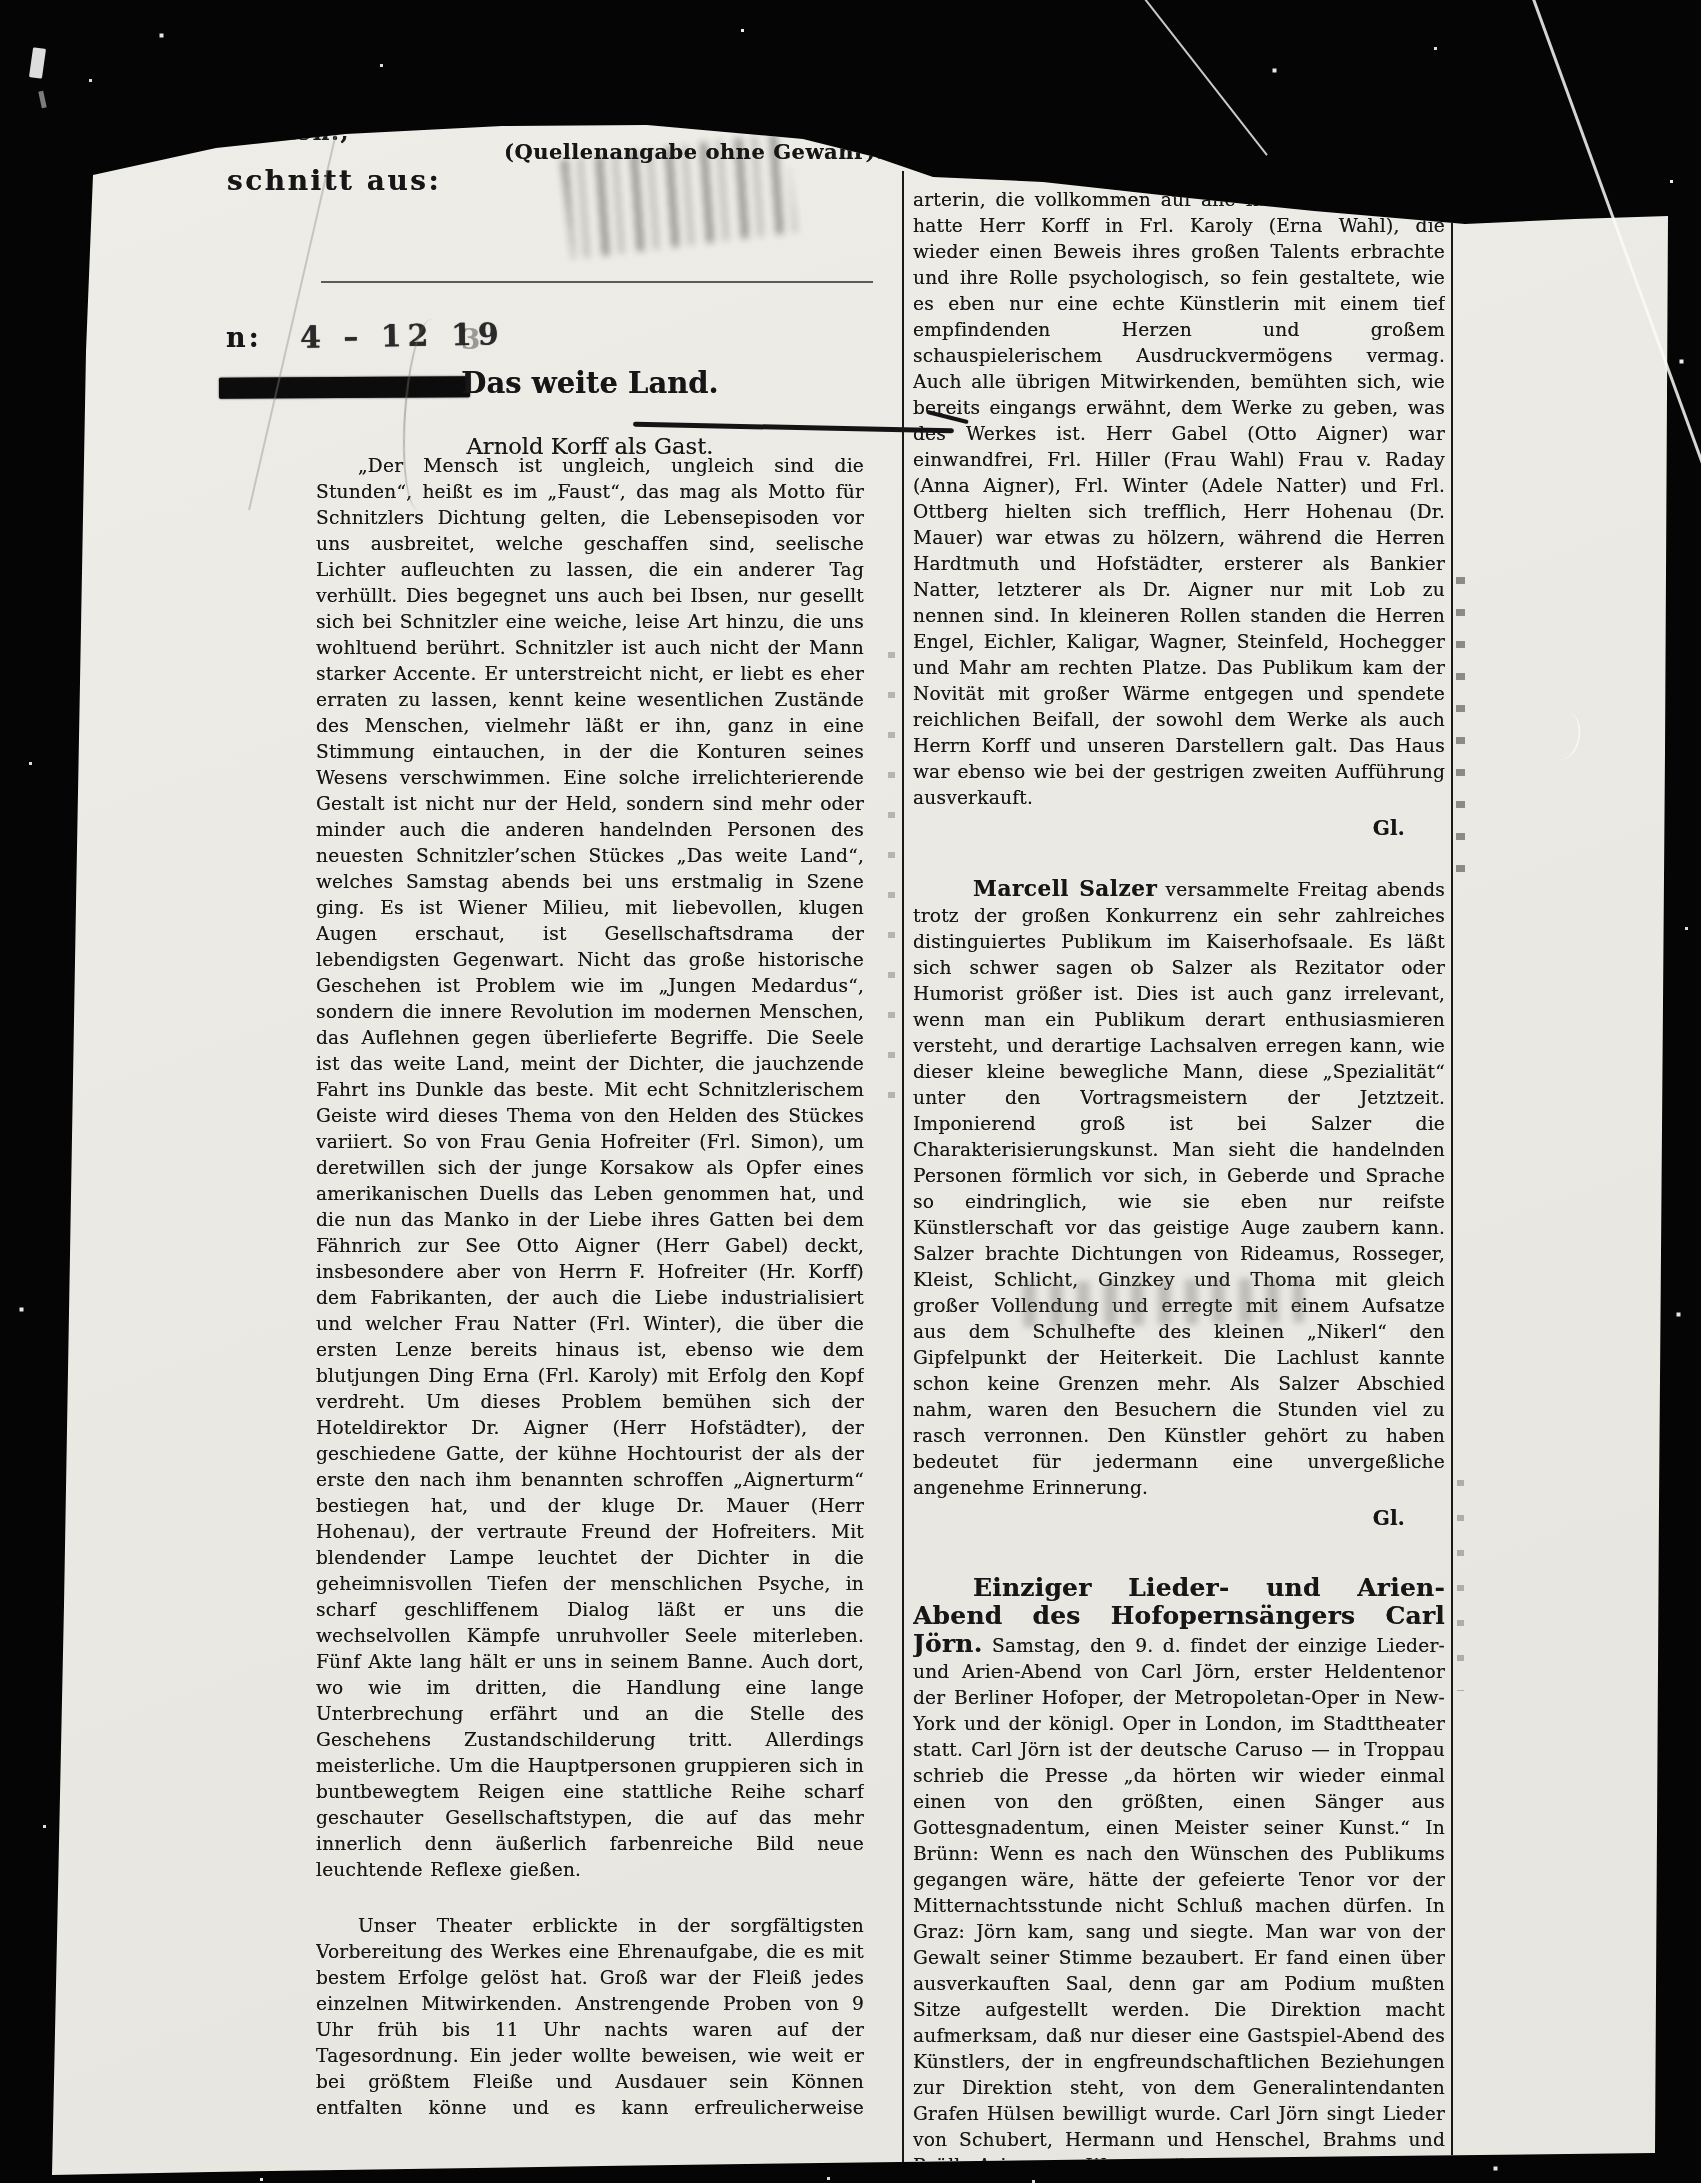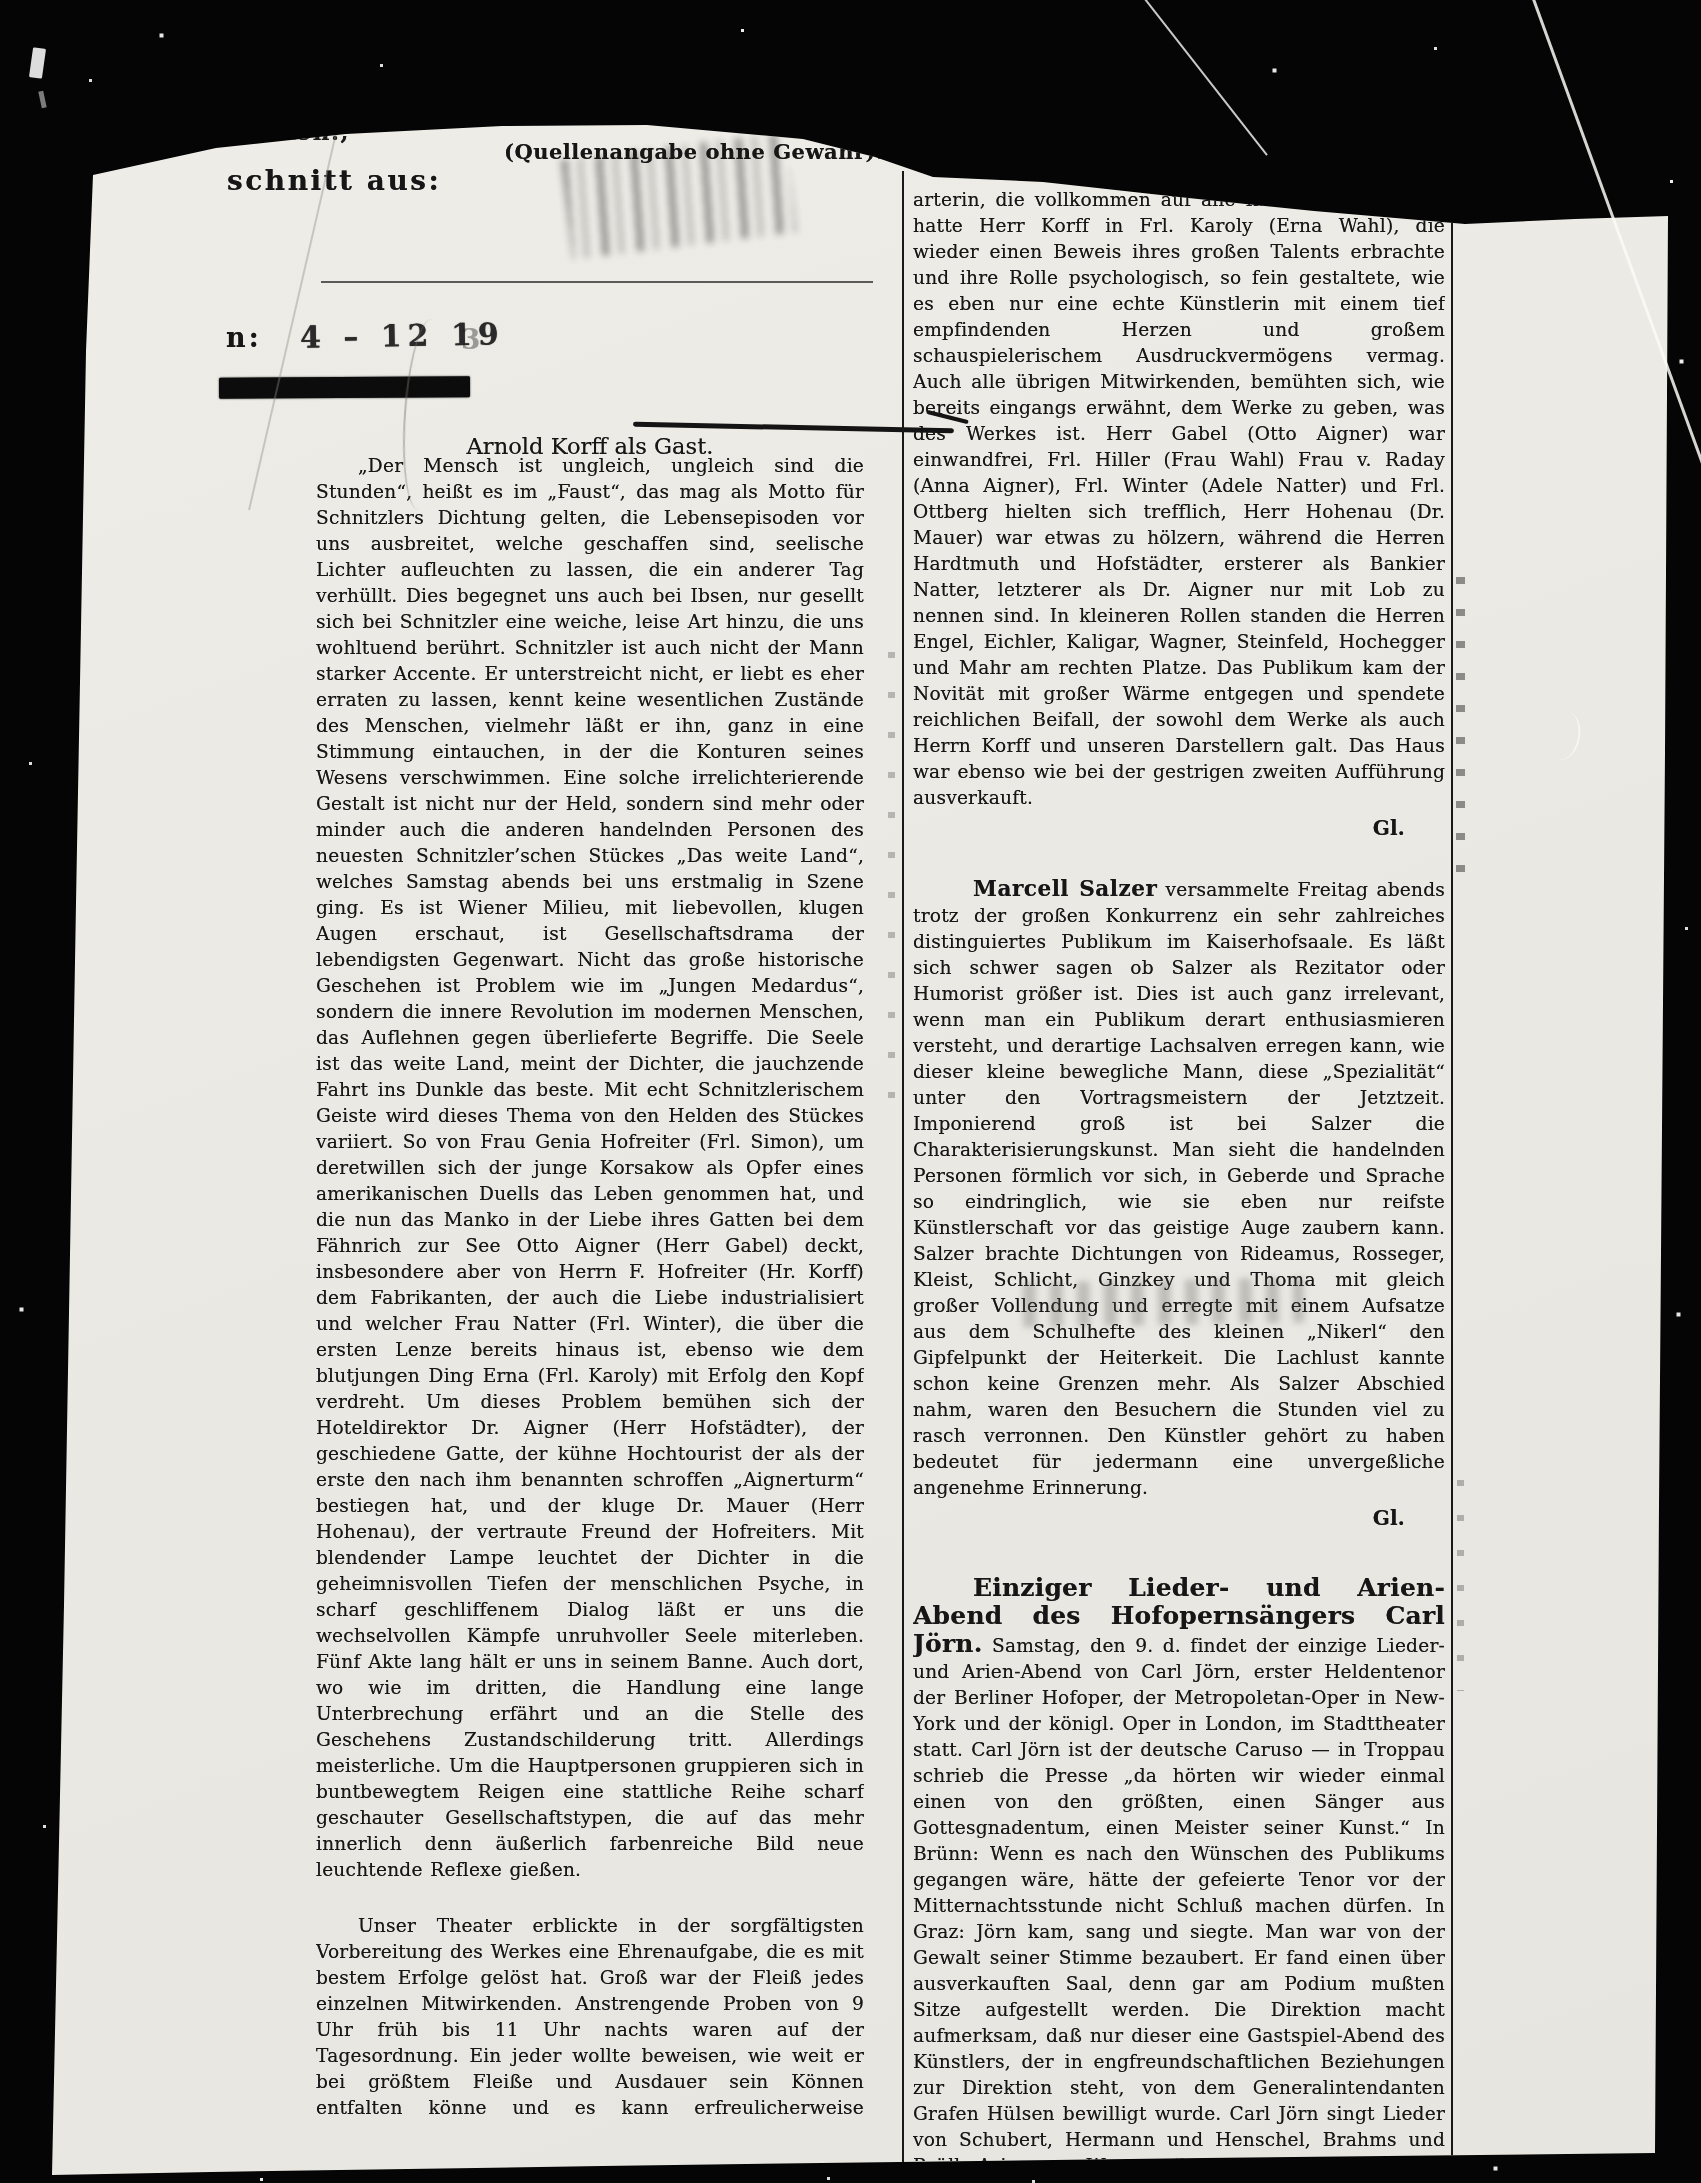--- a/index.html
+++ b/index.html
@@ -82,20 +82,21 @@
     <div class="abs mast ink">ld, Kon.,</div>
     <div class="abs quelle ink">(Quellenangabe ohne Gewähr).</div>
     <div class="abs cliplabel ink">schnitt aus:</div>
     <div class="abs stampsmudge"></div>
     <div class="abs datelabel ink">n:</div>
     <div class="abs dateval">4 – 12 19</div>
     <div class="abs datesuf">3</div>
     <div class="abs datebar"></div>
     <div class="abs ruletop"></div>
 
+    <div class="abs headline ink">Das weite Land.</div>
     <div class="abs pen"></div>
     <div class="abs pen2"></div>
     <div class="abs sub2 ink">Arnold Korff als Gast.</div>
 
     <div class="col leftcol ink">
       <p class="indent">„Der Mensch ist ungleich, ungleich sind die Stunden“, heißt es im „Faust“, das mag als Motto für Schnitzlers Dichtung gelten, die Lebensepisoden vor uns ausbreitet, welche geschaffen sind, seelische Lichter aufleuchten zu lassen, die ein anderer Tag verhüllt. Dies begegnet uns auch bei Ibsen, nur gesellt sich bei Schnitzler eine weiche, leise Art hinzu, die uns wohltuend berührt. Schnitzler ist auch nicht der Mann starker Accente. Er unterstreicht nicht, er liebt es eher erraten zu lassen, kennt keine wesentlichen Zustände des Menschen, vielmehr läßt er ihn, ganz in eine Stimmung eintauchen, in der die Konturen seines Wesens verschwimmen. Eine solche irrelichterierende Gestalt ist nicht nur der Held, sondern sind mehr oder minder auch die anderen handelnden Personen des neuesten Schnitzler’schen Stückes „Das weite Land“, welches Samstag abends bei uns erstmalig in Szene ging. Es ist Wiener Milieu, mit liebevollen, klugen Augen erschaut, ist Gesellschaftsdrama der lebendigsten Gegenwart. Nicht das große historische Geschehen ist Problem wie im „Jungen Medardus“, sondern die innere Revolution im modernen Menschen, das Auflehnen gegen überlieferte Begriffe. Die Seele ist das weite Land, meint der Dichter, die jauchzende Fahrt ins Dunkle das beste. Mit echt Schnitzlerischem Geiste wird dieses Thema von den Helden des Stückes variiert. So von Frau Genia Hofreiter (Frl. Simon), um deretwillen sich der junge Korsakow als Opfer eines amerikanischen Duells das Leben genommen hat, und die nun das Manko in der Liebe ihres Gatten bei dem Fähnrich zur See Otto Aigner (Herr Gabel) deckt, insbesondere aber von Herrn F. Hofreiter (Hr. Korff) dem Fabrikanten, der auch die Liebe industrialisiert und welcher Frau Natter (Frl. Winter), die über die ersten Lenze bereits hinaus ist, ebenso wie dem blutjungen Ding Erna (Frl. Karoly) mit Erfolg den Kopf verdreht. Um dieses Problem bemühen sich der Hoteldirektor Dr. Aigner (Herr Hofstädter), der geschiedene Gatte, der kühne Hochtourist der als der erste den nach ihm benannten schroffen „Aignerturm“ bestiegen hat, und der kluge Dr. Mauer (Herr Hohenau), der vertraute Freund der Hofreiters. Mit blendender Lampe leuchtet der Dichter in die geheimnisvollen Tiefen der menschlichen Psyche, in scharf geschliffenem Dialog läßt er uns die wechselvollen Kämpfe unruhvoller Seele miterleben. Fünf Akte lang hält er uns in seinem Banne. Auch dort, wo wie im dritten, die Handlung eine lange Unterbrechung erfährt und an die Stelle des Geschehens Zustandschilderung tritt. Allerdings meisterliche. Um die Hauptpersonen gruppieren sich in buntbewegtem Reigen eine stattliche Reihe scharf geschauter Gesellschaftstypen, die auf das mehr innerlich denn äußerlich farbenreiche Bild neue leuchtende Reflexe gießen.</p>
       <p class="indent" style="margin-top:30px;">Unser Theater erblickte in der sorgfältigsten Vorbereitung des Werkes eine Ehrenaufgabe, die es mit bestem Erfolge gelöst hat. Groß war der Fleiß jedes einzelnen Mitwirkenden. Anstrengende Proben von 9 Uhr früh bis 11 Uhr nachts waren auf der Tagesordnung. Ein jeder wollte beweisen, wie weit er bei größtem Fleiße und Ausdauer sein Können entfalten könne und es kann erfreulicherweise konstatiert werden, daß so mancher eine Stufe erklomm, die ihm ein ehrendes Zeugnis ausstellt. Eine verständnisvolle Regie, horchte auf die feinsten Atemzüge der Dichtung und stellte entzückende Bühnenbilder, wie z. B. den mit natürlichen Blumenarrangement versehenen Garten mit angrenzendem Tennisplatz, das geräumige Foyer des Hotels Völser Weiher und im letzten Akt das ge-</p>
     </div>
 
     <div class="abs vrule-l"></div>

